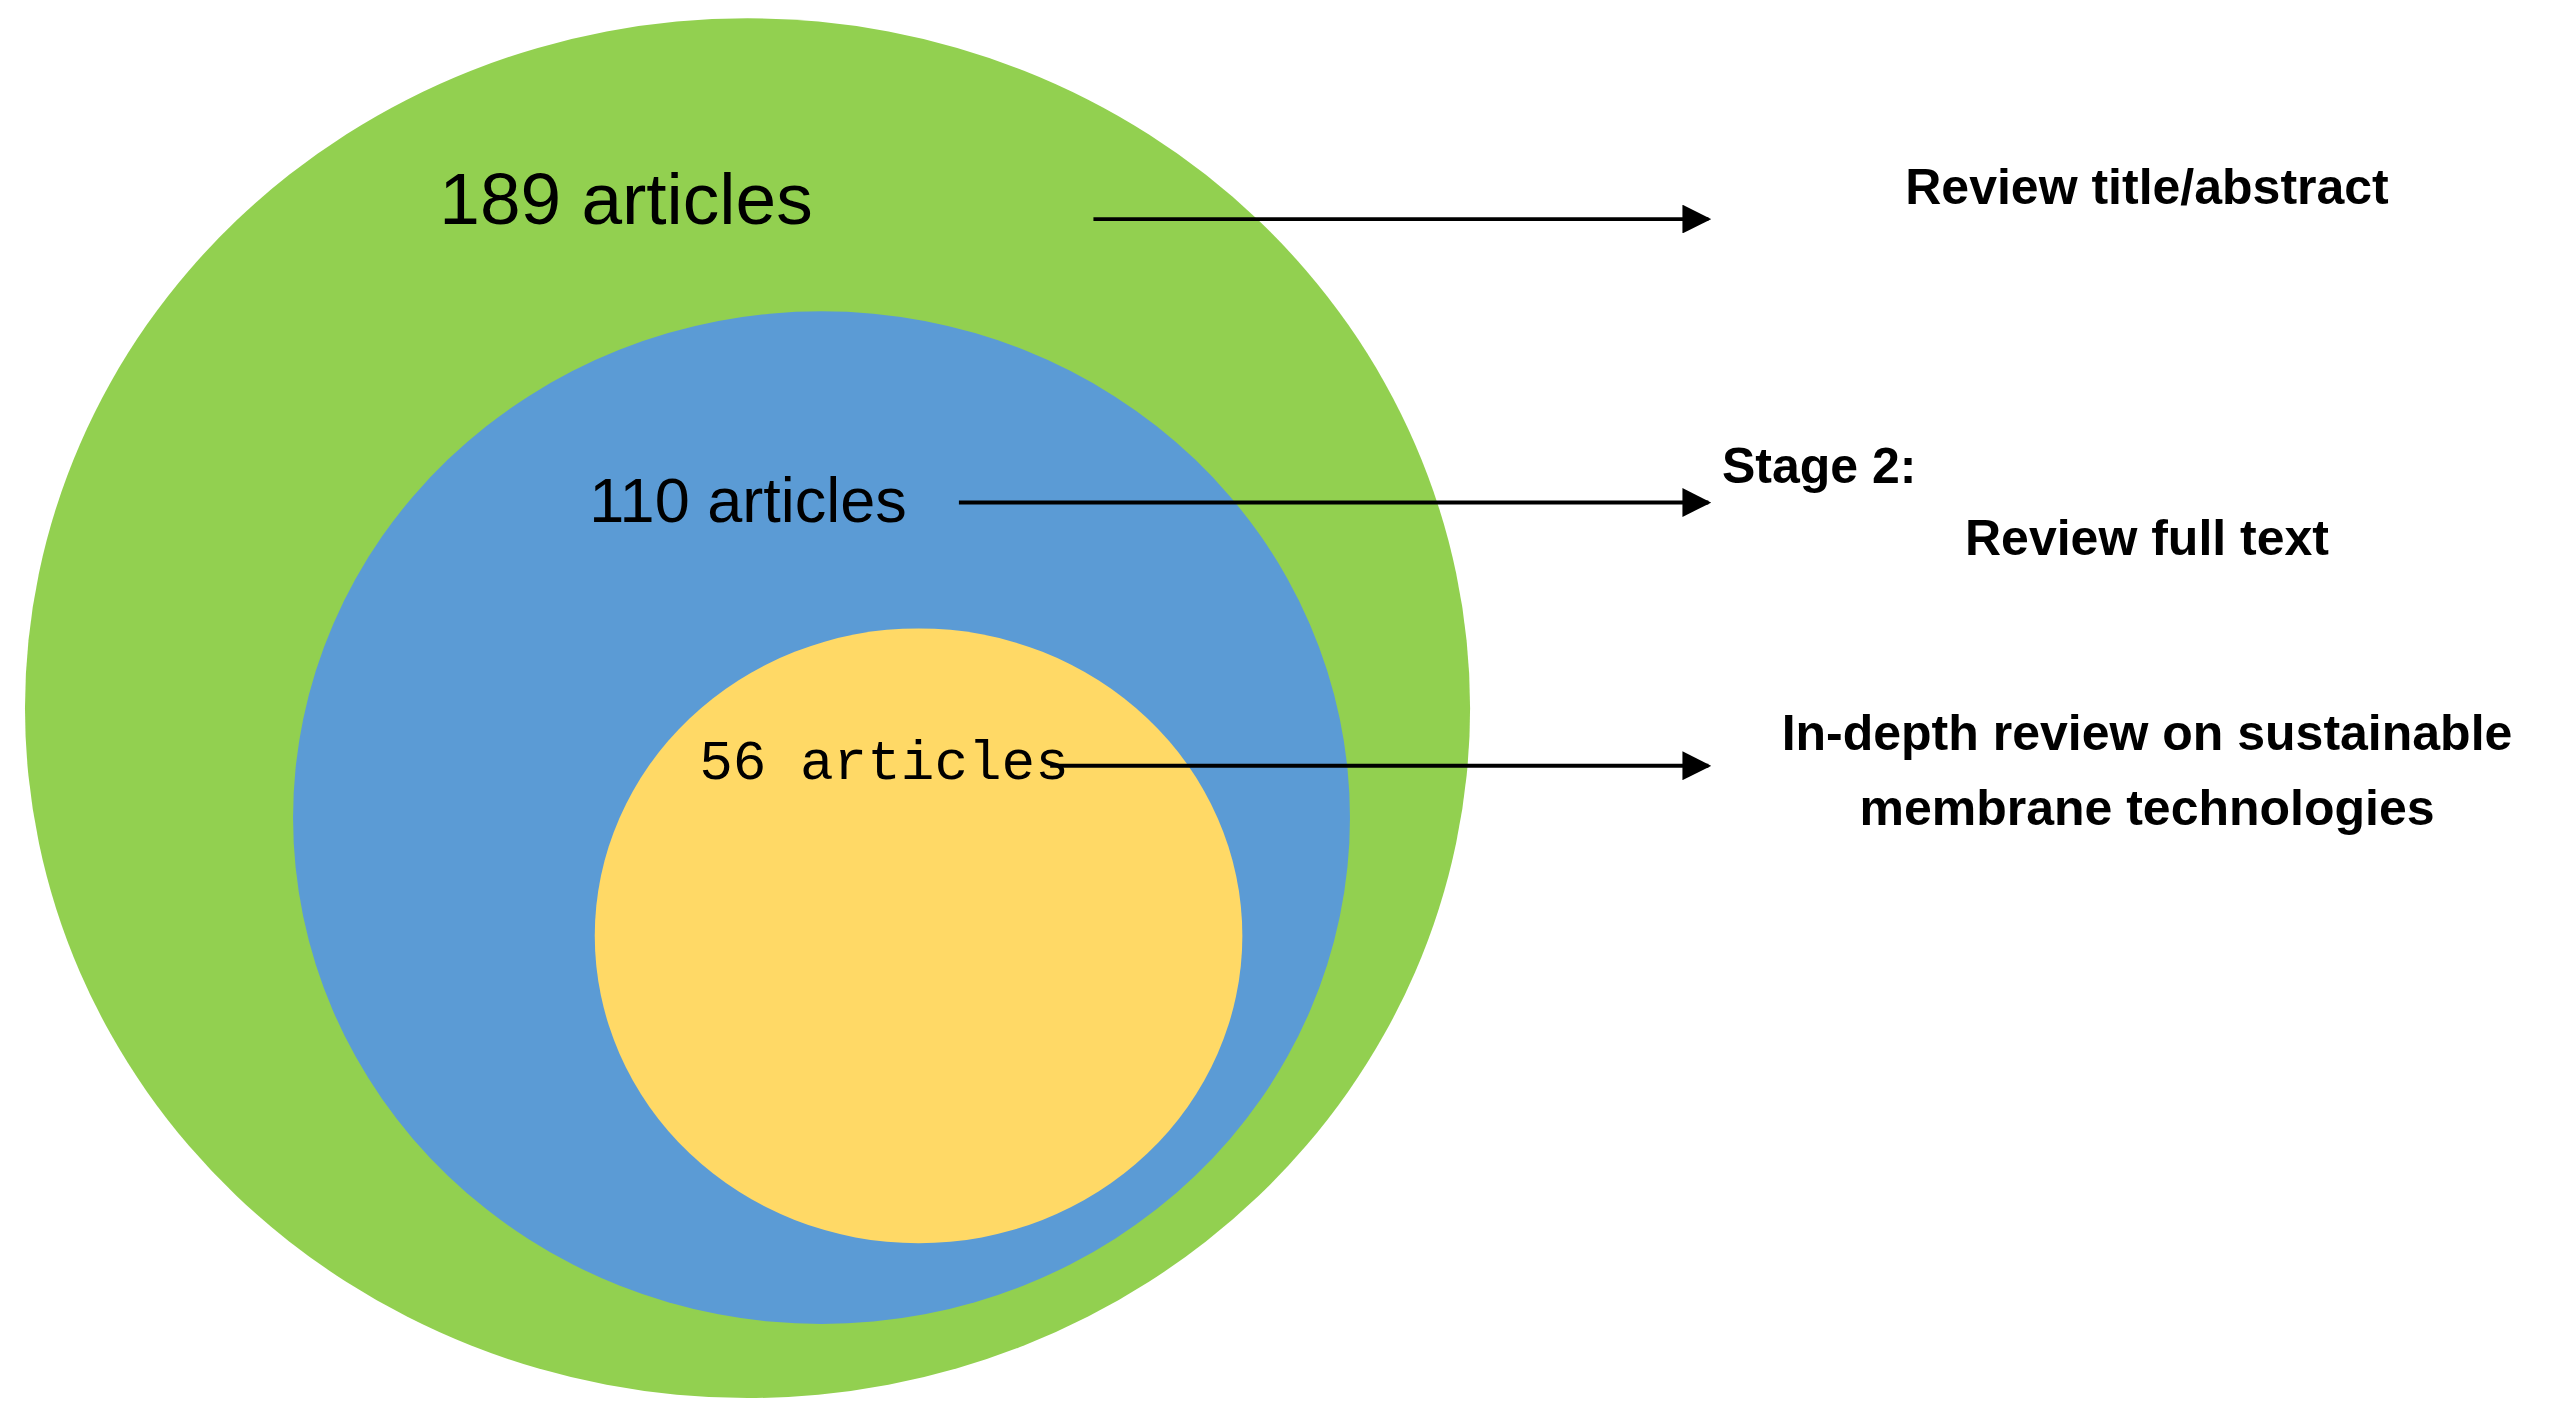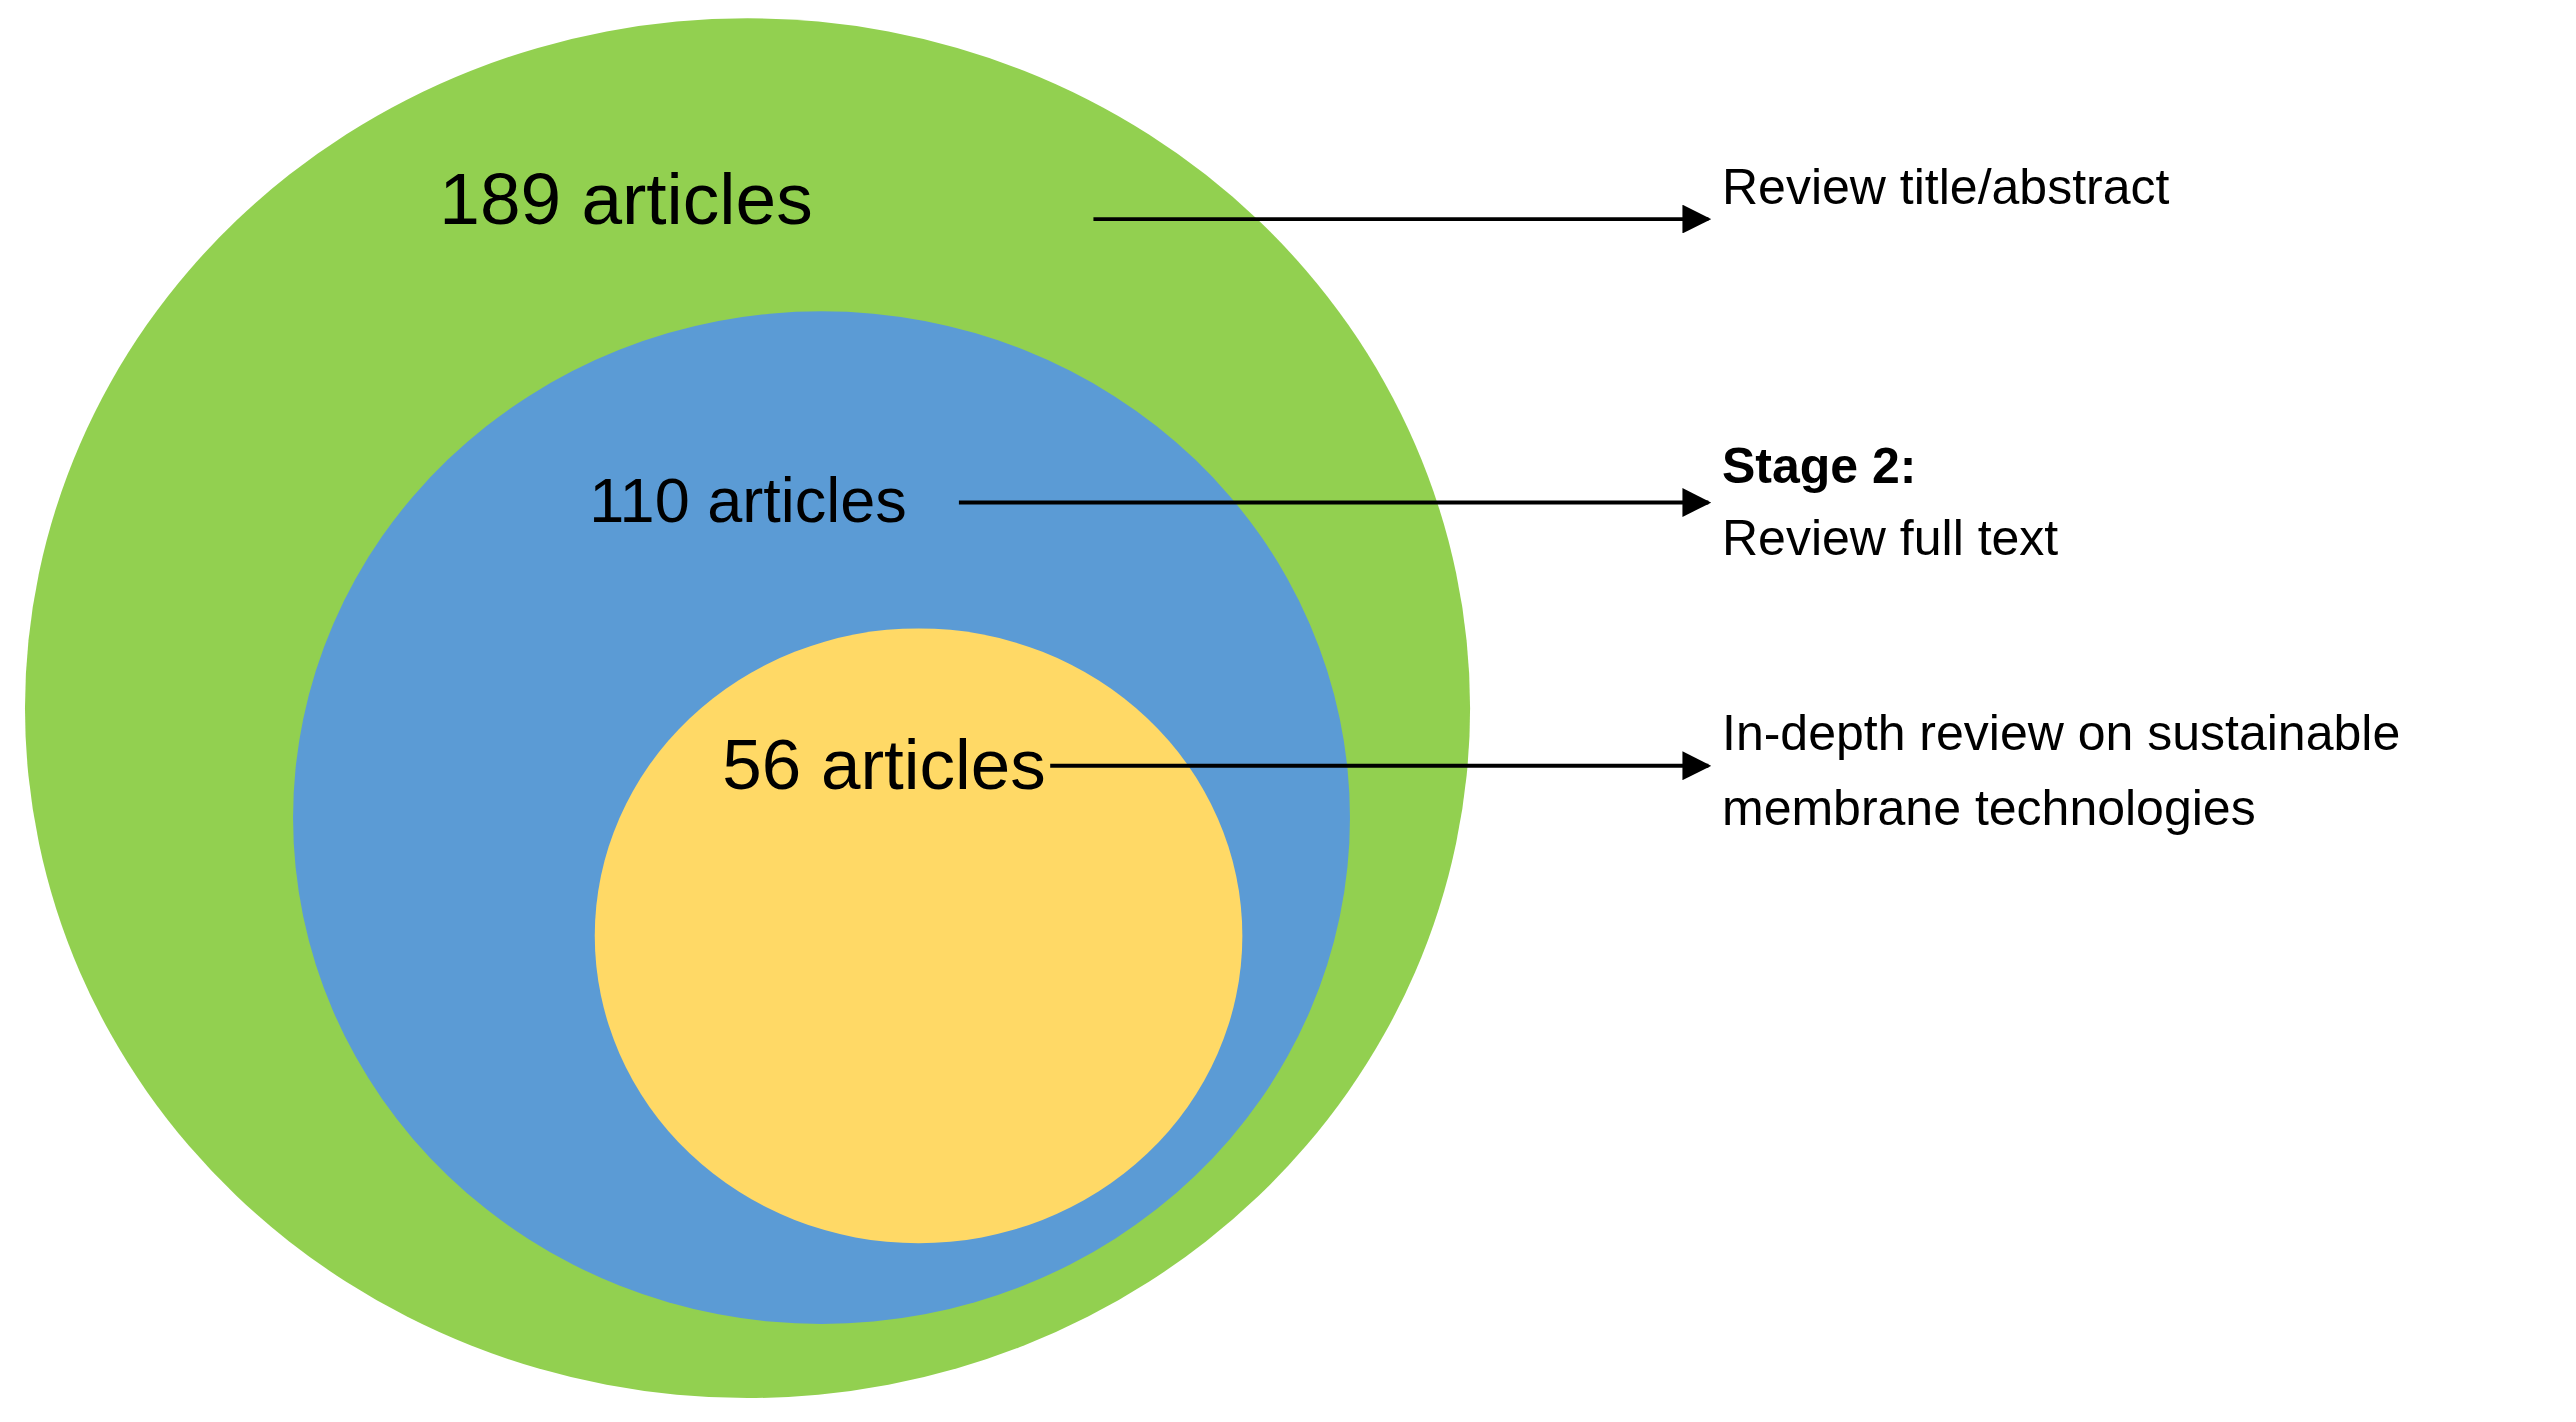--- a/index.html
+++ b/index.html
@@ -24,39 +24,40 @@
   }
   .count-label {
     position: absolute;
     transform: translate(-50%, -50%);
     color: #000000;
     white-space: nowrap;
     text-align: center;
   }
   .count-label.l1 { left: 626px;  top: 198px; font-size: 73px; }
   .count-label.l2 { left: 748px;  top: 500px; font-size: 63px; }
-  .count-label.l3 { left: 884px;  top: 764px; font-size: 71px; }
+  .count-label.l3 { left: 884px;  top: 764px; font-size: 56px; font-family: Liberation Mono, monospace; }
   .stage-block {
     position: absolute;
     left: 1722px;
     width: 850px;
     color: #000000;
   }
   .stage-block.s1 { top: 150px; }
   .stage-block.s2 { top: 432px; }
   .stage-block.s3 { top: 696px; }
   .stage-heading {
     font-weight: 700;
     font-size: 50px;
     line-height: 69px;
   }
   .stage-desc {
-    font-weight: 400;
+    font-weight: 700;
     font-size: 50px;
     line-height: 75px;
+    text-align: center;
   }
 </style>
 </head>
 <body>
 
 <div class="canvas">
 
   <svg class="shapes" viewBox="0 0 2681 1481" xmlns="http://www.w3.org/2000/svg">
     <defs>
       <marker id="arrowhead" viewBox="0 0 10 10" refX="9" refY="5" markerWidth="7.5" markerHeight="7.5" orient="auto-start-reverse">

